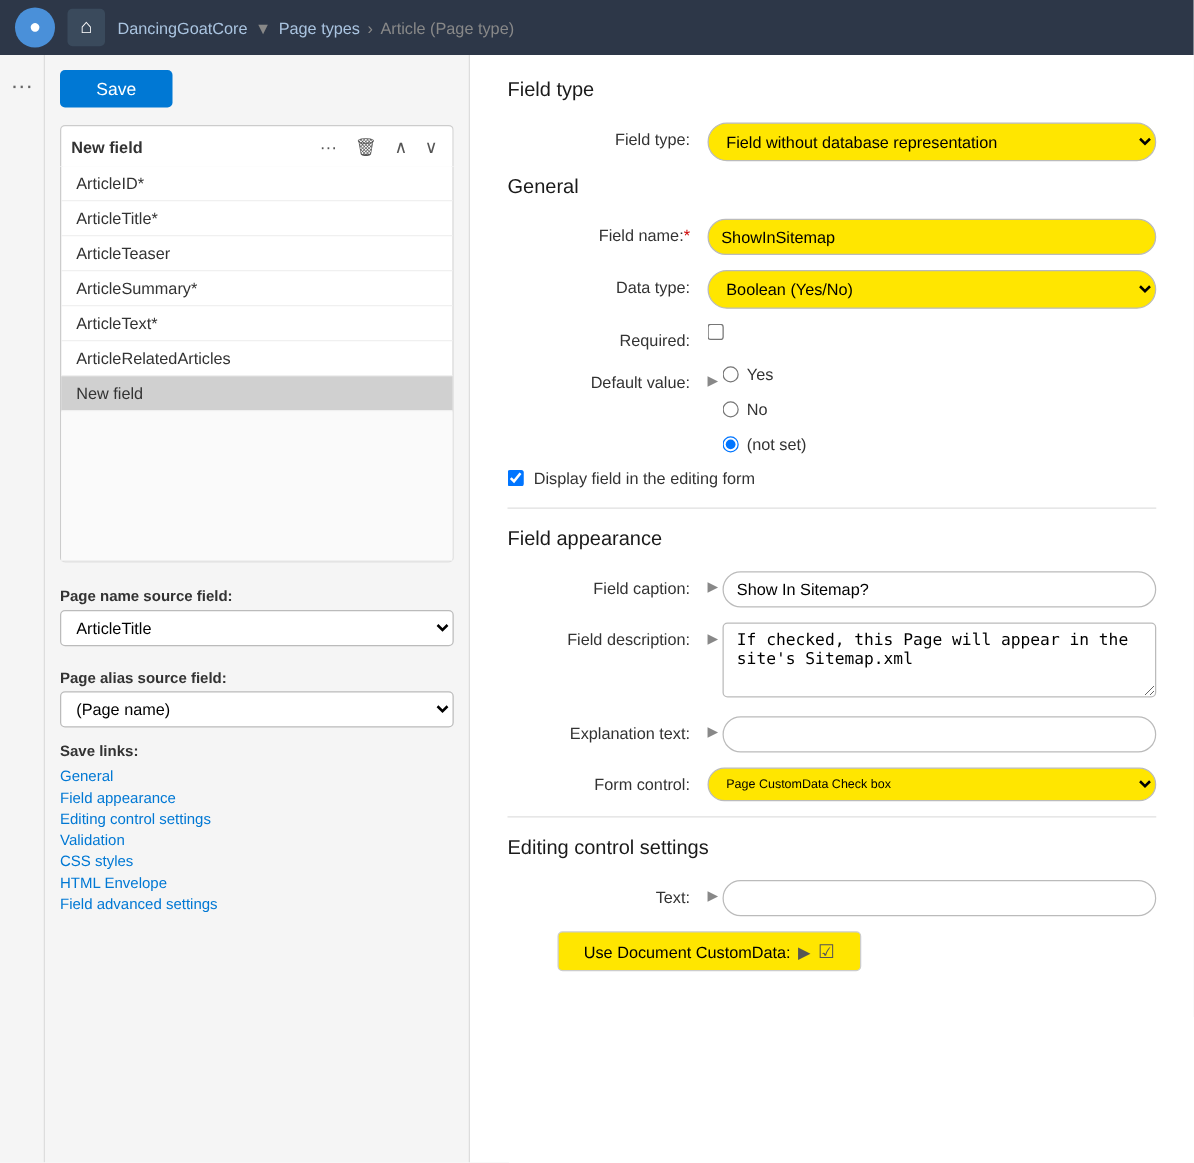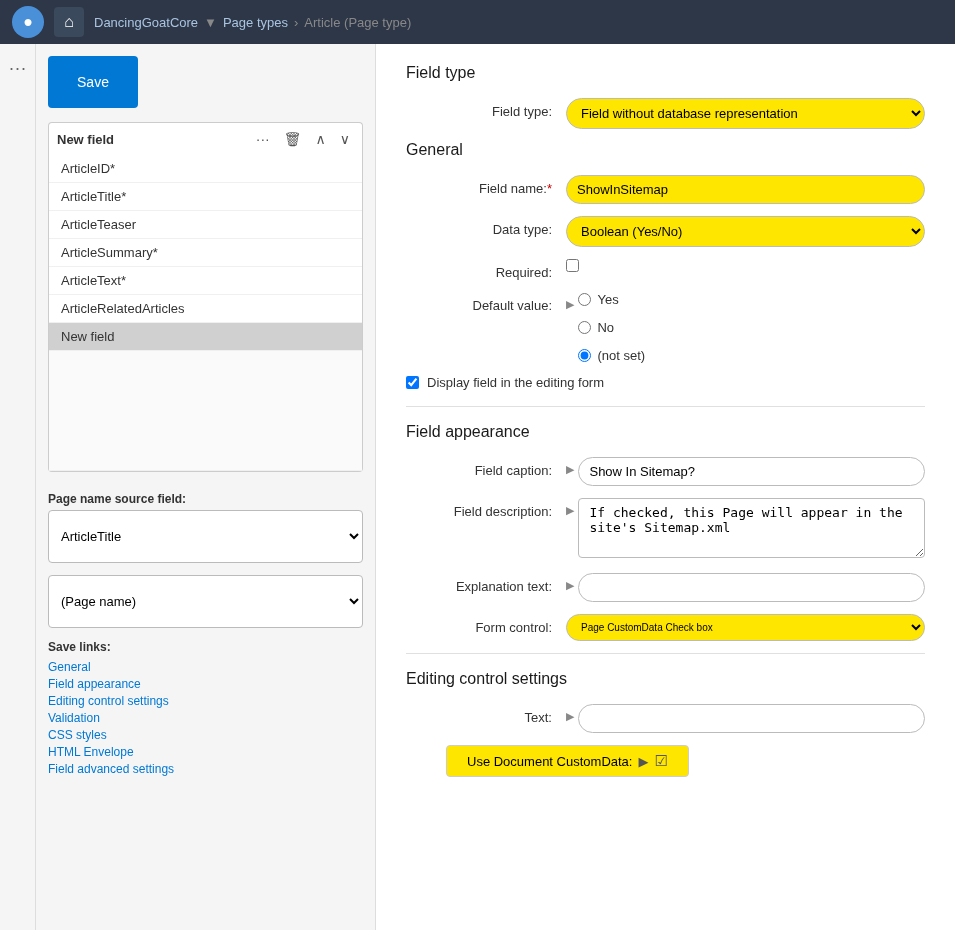--- a/index.html
+++ b/index.html
@@ -69,21 +69,21 @@
       flex-direction: column;
       padding: 12px;
       overflow-y: auto;
     }
 
     .save-btn {
       background: #0078d4;
       color: #fff;
       border: none;
       border-radius: 4px;
-      padding: 18px 20px;
+      padding: 7px 20px;
       font-size: 14px;
       cursor: pointer;
       margin-bottom: 14px;
       width: 90px;
     }
 
     .field-list-header {
       display: flex;
       align-items: center;
       background: #fff;
@@ -127,21 +127,21 @@
     }
 
     .form-group-label {
       font-size: 12px;
       font-weight: 600;
       margin-bottom: 4px;
       margin-top: 6px;
     }
     .form-select {
       width: 100%;
-      padding: 17px 8px;
+      padding: 5px 8px;
       border: 1px solid #bbb;
       border-radius: 4px;
       font-size: 13px;
       background: #fff;
       cursor: pointer;
     }
     .form-select-wrap {
       margin-bottom: 12px;
     }
 
@@ -347,20 +347,21 @@
         <div class="field-item selected">New field</div>
         <div class="field-item empty-area"></div>
       </div>
 
     <div class="form-group-label">Page name source field:</div>
     <div class="form-select-wrap">
       <select class="form-select" id="page-name-source">
       <option value="ArticleTitle">ArticleTitle</option><option value="ArticleID">ArticleID</option><option value="ArticleTeaser">ArticleTeaser</option></select>
     </div>
 
+    <div class="form-group-label">Page alias source field:</div>
     <div class="form-select-wrap">
       <select class="form-select" id="page-alias-source">
       <option value="(Page name)">(Page name)</option><option value="ArticleTitle">ArticleTitle</option><option value="ArticleID">ArticleID</option></select>
     </div>
 
     <div class="quick-links-section">
       <h3>Save links:</h3>
       <div id="quick-links-container">
           <a href="#">General</a>
           <a href="#">Field appearance</a>

